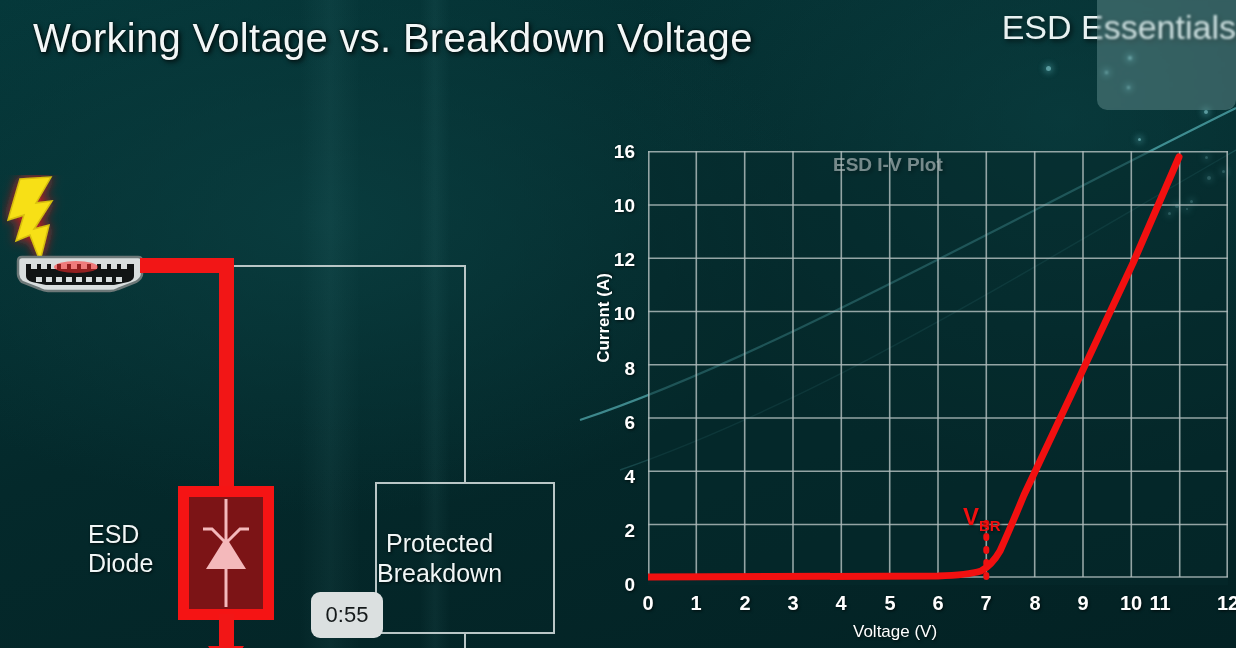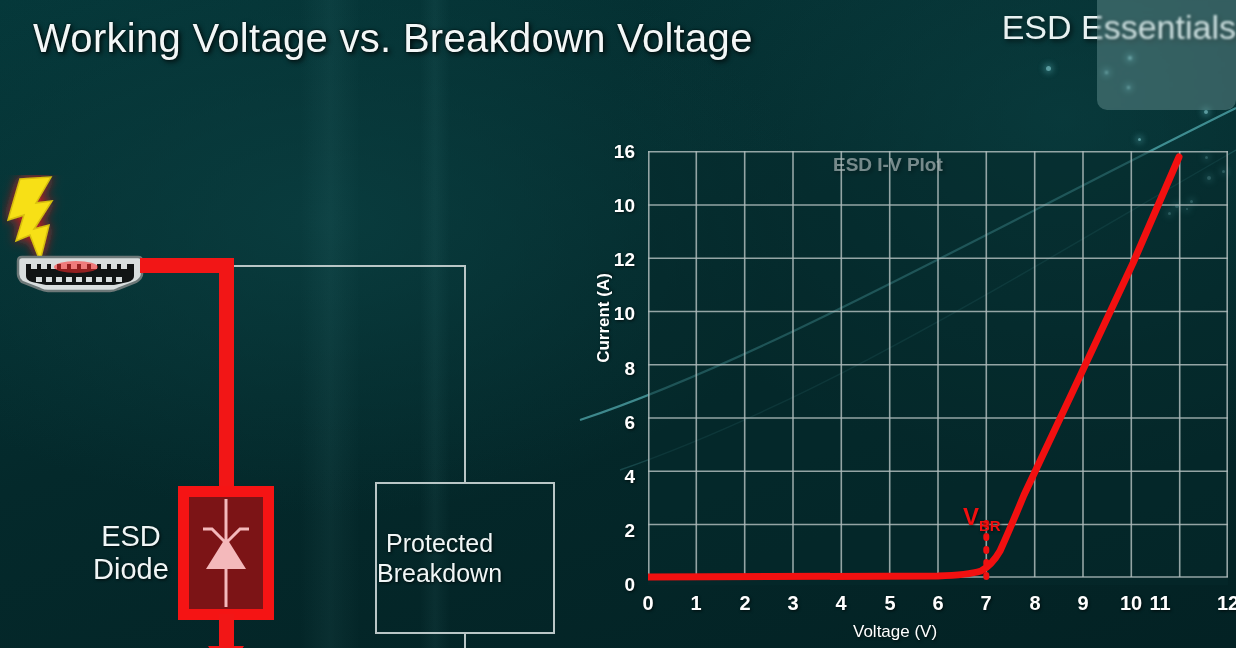--- a/index.html
+++ b/index.html
@@ -60,21 +60,21 @@
   .wire-grey{position:absolute;background:#b9c6c6;}
 
   #esd-box{
     position:absolute;left:178px;top:316px;width:96px;height:134px;
     border:11px solid #f51414;
     background:#7c1416;
     box-sizing:border-box;
   }
   #esd-label{
     position:absolute;left:88px;top:350px;width:86px;
-    text-align:center;color:#f0f6f6;font-size:29px;line-height:1.15;
+    text-align:left;color:#f0f6f6;font-size:25px;line-height:1.15;
     text-shadow:1px 1px 3px rgba(0,0,0,.8);
   }
   #prot-box{
     position:absolute;left:375px;top:312px;width:180px;height:152px;
     border:2px solid #b9c6c6;
     box-sizing:border-box;
     display:flex;align-items:center;
   }
   #prot-label{
     color:#f0f6f6;font-size:25px;line-height:1.2;text-align:center;
@@ -237,20 +237,21 @@
     <div id="prot-box">
       <div id="prot-label">
         <div>Protected</div>
         <div>Breakdown</div>
       </div>
     </div>
     <div class="wire-grey" style="left:464px;top:463px;width:2px;height:32px;"></div>
 
   </div>
 
+  <div class="ts" id="ts-light">0:55</div>
 
   <div id="chart">
     <div id="chart-title">ESD I-V Plot</div>
     <div id="ylabel">Current (A)</div>
     <div id="xlabel">Voltage (V)</div>
 
     <div class="ytick" style="top:33px;left:26px;">16</div>
     <div class="ytick" style="top:87px;left:26px;">10</div>
     <div class="ytick" style="top:141px;left:26px;">12</div>
     <div class="ytick" style="top:195px;left:26px;">10</div>

